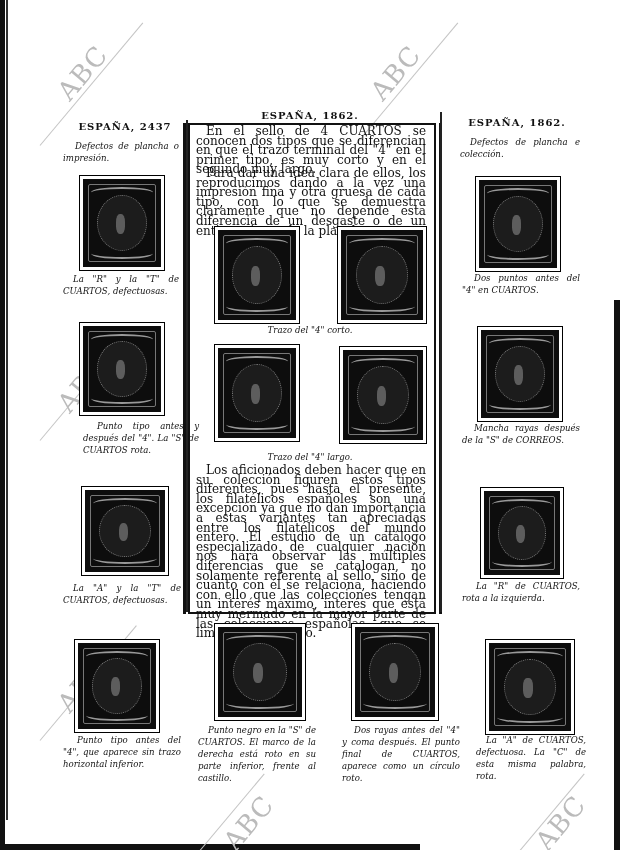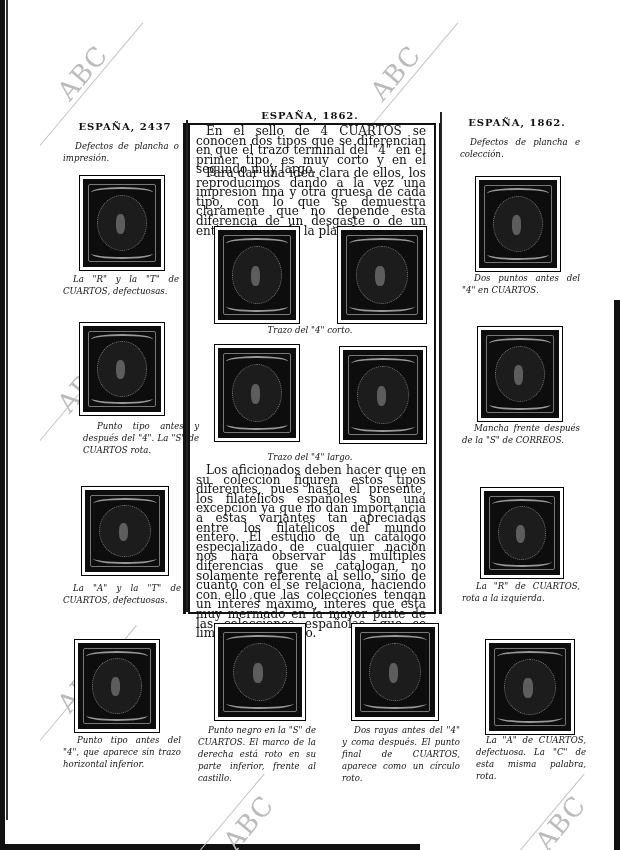--- a/index.html
+++ b/index.html
@@ -132,21 +132,21 @@
 </div>
 <div class="caption" style="left:462px;top:272px;width:118px;text-indent:12px;">Dos puntos antes del "4" en CUARTOS.</div>
 
 <div class="stamp" style="left:478px;top:327px;width:78px;height:88px;">
   <div class="inner"></div>
     <div class="oval"></div>
     <div class="label-top"></div>
     <div class="label-bot"></div>
     <div class="face"></div>
 </div>
-<div class="caption" style="left:462px;top:422px;width:118px;text-indent:12px;">Mancha frente después de la "S" de CORREOS.</div>
+<div class="caption" style="left:462px;top:422px;width:118px;text-indent:12px;">Mancha rayas después de la "S" de CORREOS.</div>
 
 <div class="stamp" style="left:481px;top:488px;width:76px;height:84px;">
   <div class="inner"></div>
     <div class="oval"></div>
     <div class="label-top"></div>
     <div class="label-bot"></div>
     <div class="face"></div>
 </div>
 <div class="caption" style="left:462px;top:580px;width:118px;text-indent:14px;">La "R" de CUARTOS, rota a la izquierda.</div>
 

